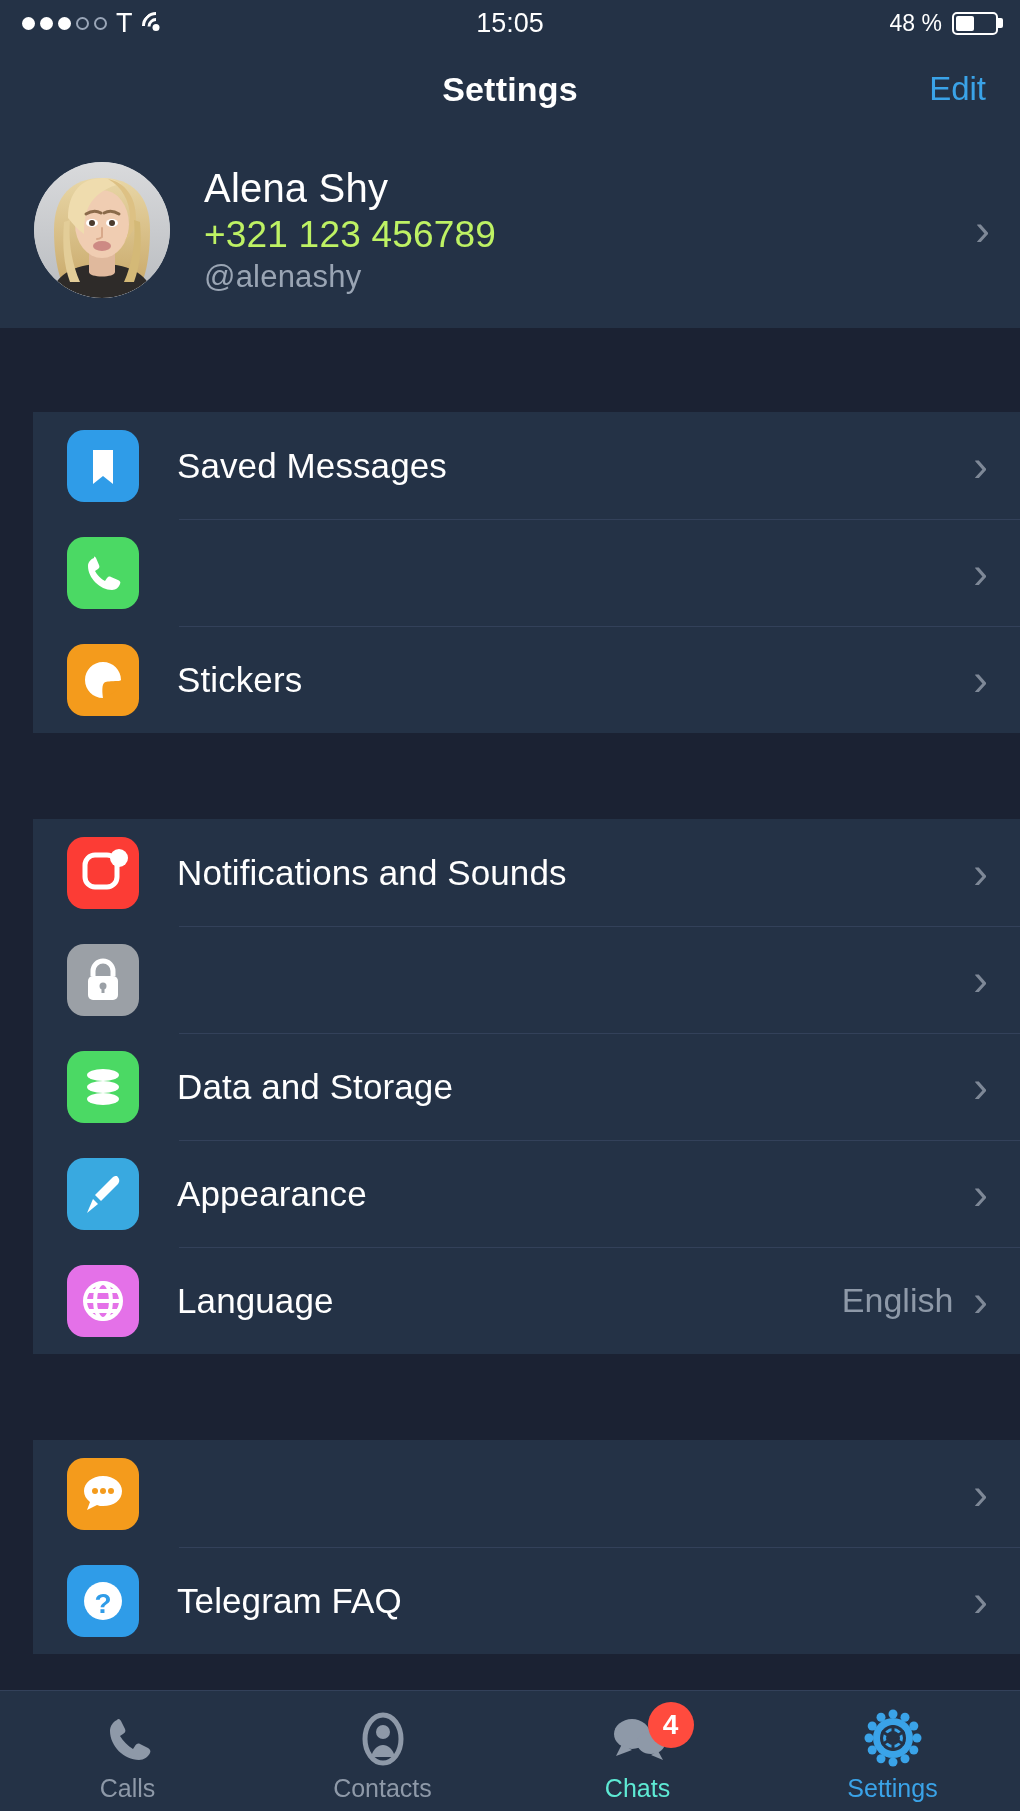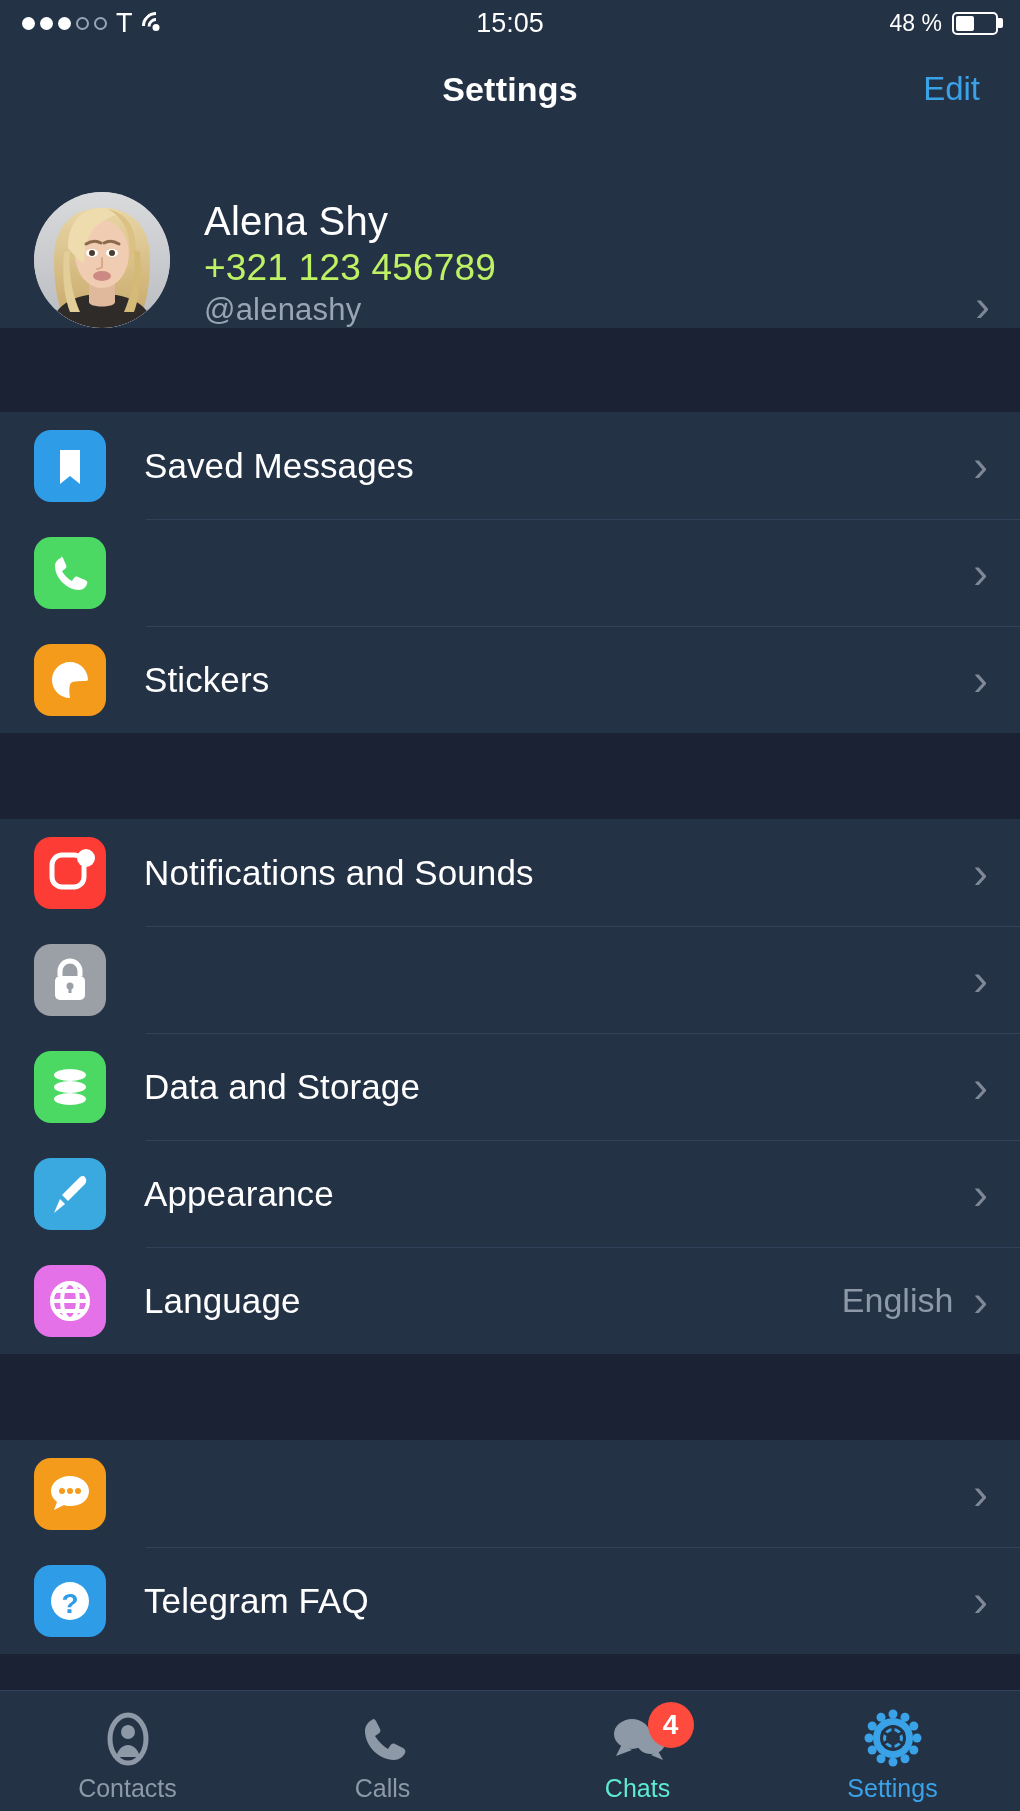--- a/index.html
+++ b/index.html
@@ -36,44 +36,44 @@
   .batt-fill { height:100%; background:#fff; border-radius:2px; }
   .batt-cap { position:absolute; right:-7px; top:50%; transform:translateY(-50%);
               width:5px; height:10px; background:#fff; border-radius:0 2px 2px 0; }
 
   
   .navbar {
     height:86px; background:#243246; position:relative;
     display:flex; align-items:center; justify-content:center;
   }
   .nav-title { font-size:34px; font-weight:700; color:#ffffff; letter-spacing:0.2px; }
-  .nav-edit { position:absolute; right:40px; font-size:33px; color:#3aa3e8; }
+  .nav-edit { position:absolute; right:34px; font-size:33px; color:#3aa3e8; }
 
   
   .gap { background:#1b2233; }
   .profile {
-    background:#243246; height:196px; display:flex; align-items:flex-end;
+    background:#243246; height:196px; display:flex; align-items:center;
     padding:0 26px 0 34px; position:relative;
   }
   .avatar {
     width:136px; height:136px; border-radius:50%; overflow:hidden; flex:0 0 136px;
     background:#c9cdd2; position:relative;
   }
   .avatar svg { display:block; width:100%; height:100%; }
   .p-text { margin-left:34px; display:flex; flex-direction:column; justify-content:center; gap:3px; }
   .p-name { font-size:40px; color:#ffffff; font-weight:400; letter-spacing:0.2px; }
   .p-phone { font-size:37px; color:#bef264; letter-spacing:0.2px; }
   .p-user { font-size:31px; color:#9aa5b4; letter-spacing:0.2px; }
   .chev {
     color:#7e8897; font-size:44px; line-height:1; font-weight:300;
     margin-left:auto; padding-right:4px;
   }
 
   
-  .group { background:#f97316; }
+  .group { background:#f97316;margin-left:33px; }
   .row {
     height:107px; display:flex; align-items:center; padding-left:34px;
     padding-right:28px; position:relative; background:#243246;
   }
   .row + .row::before {
     content:""; position:absolute; left:146px; right:0; top:0; height:1px;
     background:#33415a;
   }
   .icon { flex:0 0 72px; width:72px; height:72px; border-radius:17px;
           display:flex; align-items:center; justify-content:center; }
@@ -302,34 +302,34 @@
           <div class="label">Telegram FAQ</div>
           <div class="chev">›</div>
         </div>
       </div>
     </div>
 
   <div class="tabbar" id="tabbar">
       <div class="tab">
         <div class="tab-ico">
           <svg width="58" height="58" viewBox="0 0 58 58">
+            <path d="M18 10c-4 2-7 6-7 11 0 15 14 29 29 29 5 0 9-3 11-7 1-2 0-4-2-5l-8-4c-2-1-4 0-5 2l-2 3c-5-3-10-8-13-13l3-2c2-1 3-3 2-5l-4-8c-1-2-3-3-4-1z" fill="#8e99a8"></path>
+          </svg>
+        </div>
+        <div class="tab-label" style="color: rgb(142, 153, 168);">Calls</div>
+      </div>
+      <div class="tab">
+        <div class="tab-ico">
+          <svg width="58" height="58" viewBox="0 0 58 58">
             <ellipse cx="29" cy="29" rx="18" ry="24" fill="none" stroke="#8e99a8" stroke-width="5"></ellipse>
             <circle cx="29" cy="22" r="7" fill="#8e99a8"></circle>
             <path d="M17 47c2-8 7-12 12-12s10 4 12 12z" fill="#8e99a8"></path>
           </svg>
         </div>
         <div class="tab-label" style="color: rgb(142, 153, 168);">Contacts</div>
-      </div>
-      <div class="tab">
-        <div class="tab-ico">
-          <svg width="58" height="58" viewBox="0 0 58 58">
-            <path d="M18 10c-4 2-7 6-7 11 0 15 14 29 29 29 5 0 9-3 11-7 1-2 0-4-2-5l-8-4c-2-1-4 0-5 2l-2 3c-5-3-10-8-13-13l3-2c2-1 3-3 2-5l-4-8c-1-2-3-3-4-1z" fill="#8e99a8"></path>
-          </svg>
-        </div>
-        <div class="tab-label" style="color: rgb(142, 153, 168);">Calls</div>
       </div>
       <div class="tab">
         <div class="tab-ico">
           <svg width="64" height="58" viewBox="0 0 64 58">
             <ellipse cx="26" cy="24" rx="18" ry="15" fill="#8e99a8"></ellipse>
             <path d="M16 34l-6 12 16-6z" fill="#8e99a8"></path>
             <ellipse cx="45" cy="33" rx="14" ry="11" fill="#8e99a8"></ellipse>
             <path d="M52 41l5 9-12-5z" fill="#8e99a8"></path>
           </svg>
           <div class="badge" style="background: rgb(255, 75, 62);">4</div>

